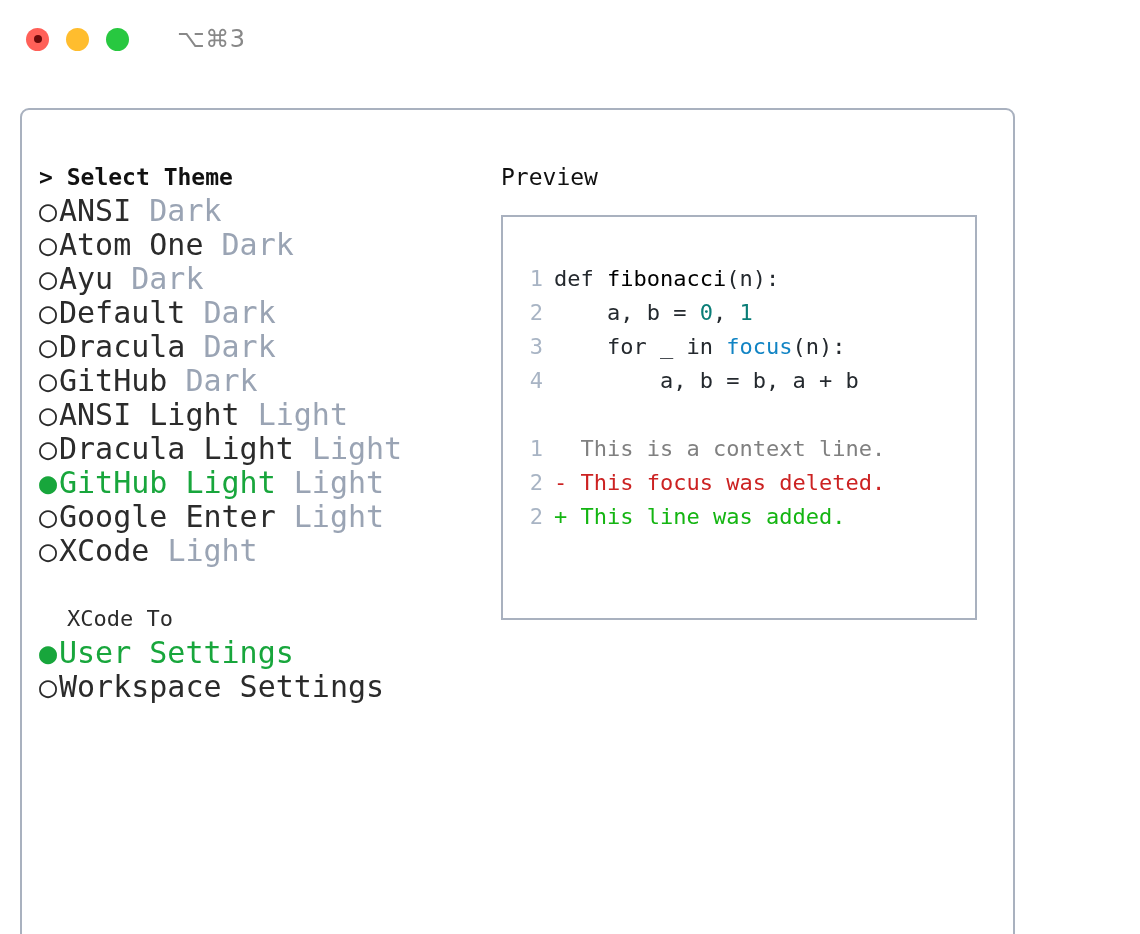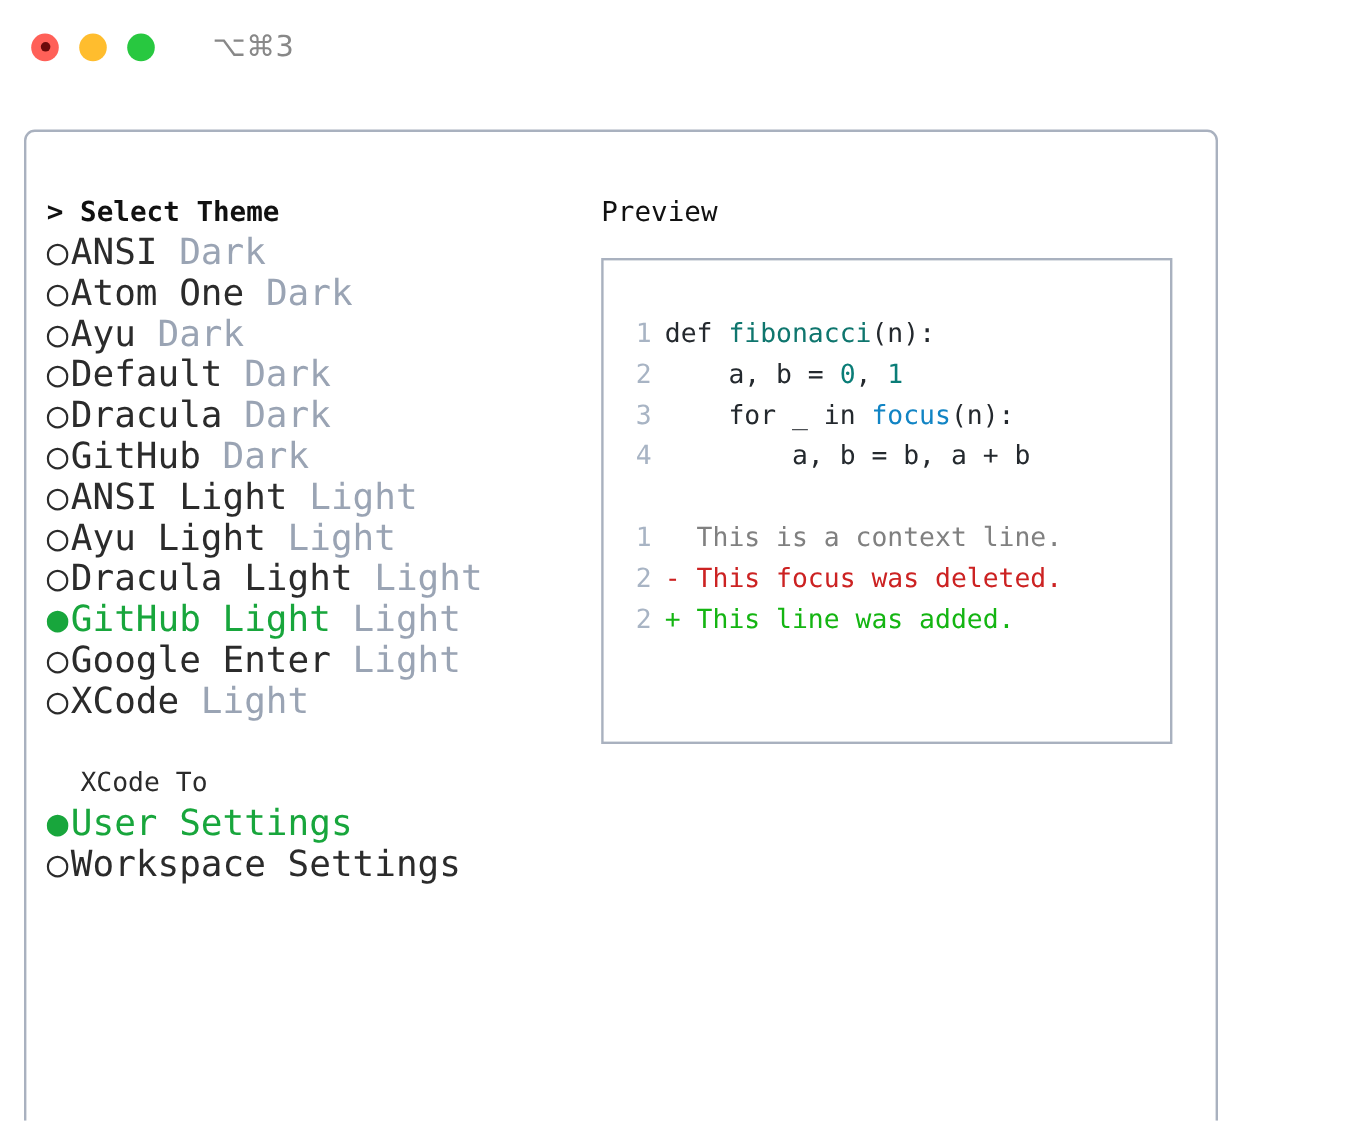--- a/index.html
+++ b/index.html
@@ -153,21 +153,21 @@
     white-space: pre;
     color: #24292e;
   }
   .ln {
     display: inline-block;
     width: 22px;
     text-align: right;
     color: #a8b4c4;
     margin-right: 11px;
   }
-  .tok-fn    { color: #0f766e; }
+  .tok-fn    { color: #000000; }
   .tok-num   { color: #0a7d77; }
   .tok-call  { color: #1184c4; }
   .blank-line { height: 34px; }
 
   .diff-ctx { color: #808080; }
   .diff-del { color: #cc2222; }
   .diff-add { color: #14b512; }
 </style>
 </head>
 <body>
@@ -190,21 +190,20 @@
       <div class="section-header"><span class="header-caret">&gt;</span> <span>Select Theme</span></div>
 
       <div id="theme-list">
           <div class="opt-row"><span class="bullet">○</span><span class="opt-label">ANSI</span> <span class="opt-tag">Dark</span></div>
           <div class="opt-row"><span class="bullet">○</span><span class="opt-label">Atom One</span> <span class="opt-tag">Dark</span></div>
           <div class="opt-row"><span class="bullet">○</span><span class="opt-label">Ayu</span> <span class="opt-tag">Dark</span></div>
           <div class="opt-row"><span class="bullet">○</span><span class="opt-label">Default</span> <span class="opt-tag">Dark</span></div>
           <div class="opt-row"><span class="bullet">○</span><span class="opt-label">Dracula</span> <span class="opt-tag">Dark</span></div>
           <div class="opt-row"><span class="bullet">○</span><span class="opt-label">GitHub</span> <span class="opt-tag">Dark</span></div>
           <div class="opt-row"><span class="bullet">○</span><span class="opt-label">ANSI Light</span> <span class="opt-tag">Light</span></div>
-          <div class="opt-row"><span class="bullet">○</span><span class="opt-label">Ayu Light</span> <span class="opt-tag">Light</span></div>
           <div class="opt-row"><span class="bullet">○</span><span class="opt-label">Dracula Light</span> <span class="opt-tag">Light</span></div>
           <div class="opt-row selected"><span class="bullet">●</span><span class="opt-label">GitHub Light</span> <span class="opt-tag">Light</span></div>
           <div class="opt-row"><span class="bullet">○</span><span class="opt-label">Google Enter</span> <span class="opt-tag">Light</span></div>
           <div class="opt-row"><span class="bullet">○</span><span class="opt-label">XCode</span> <span class="opt-tag">Light</span></div>
         </div>
 
       <div class="apply-header">XCode To</div>
 
       <div id="apply-list">
           <div class="opt-row selected"><span class="bullet">●</span><span class="opt-label">User Settings</span></div>

